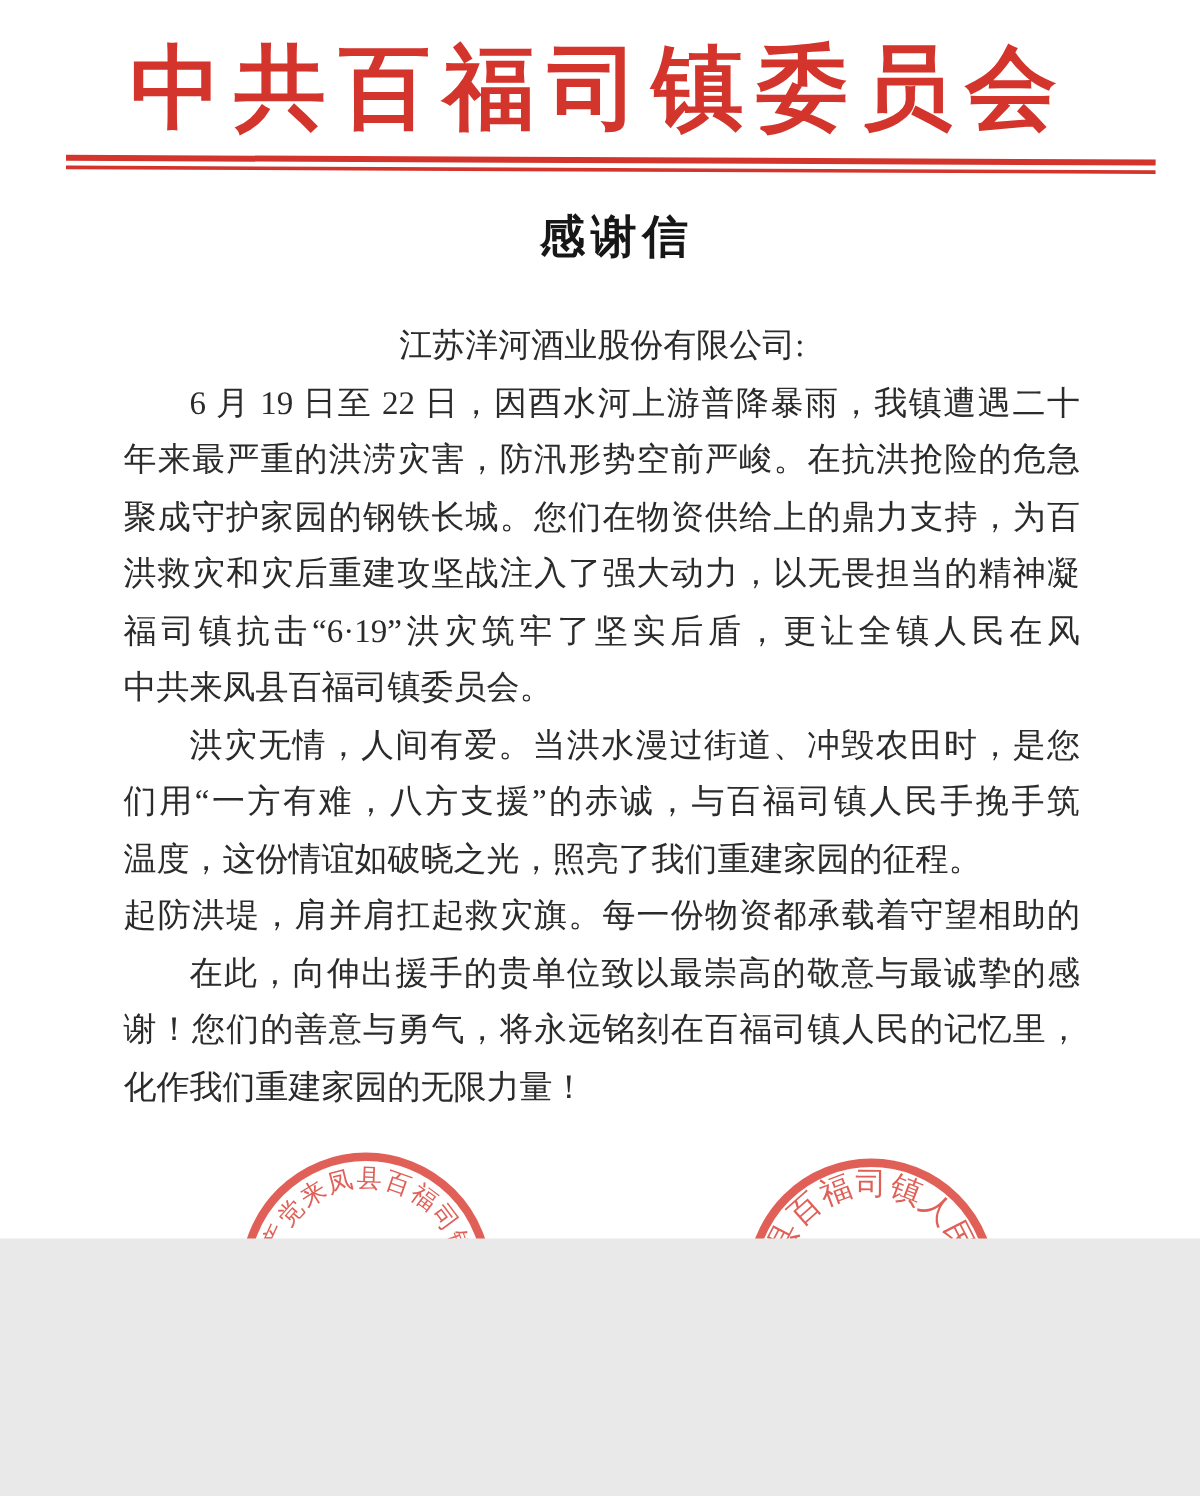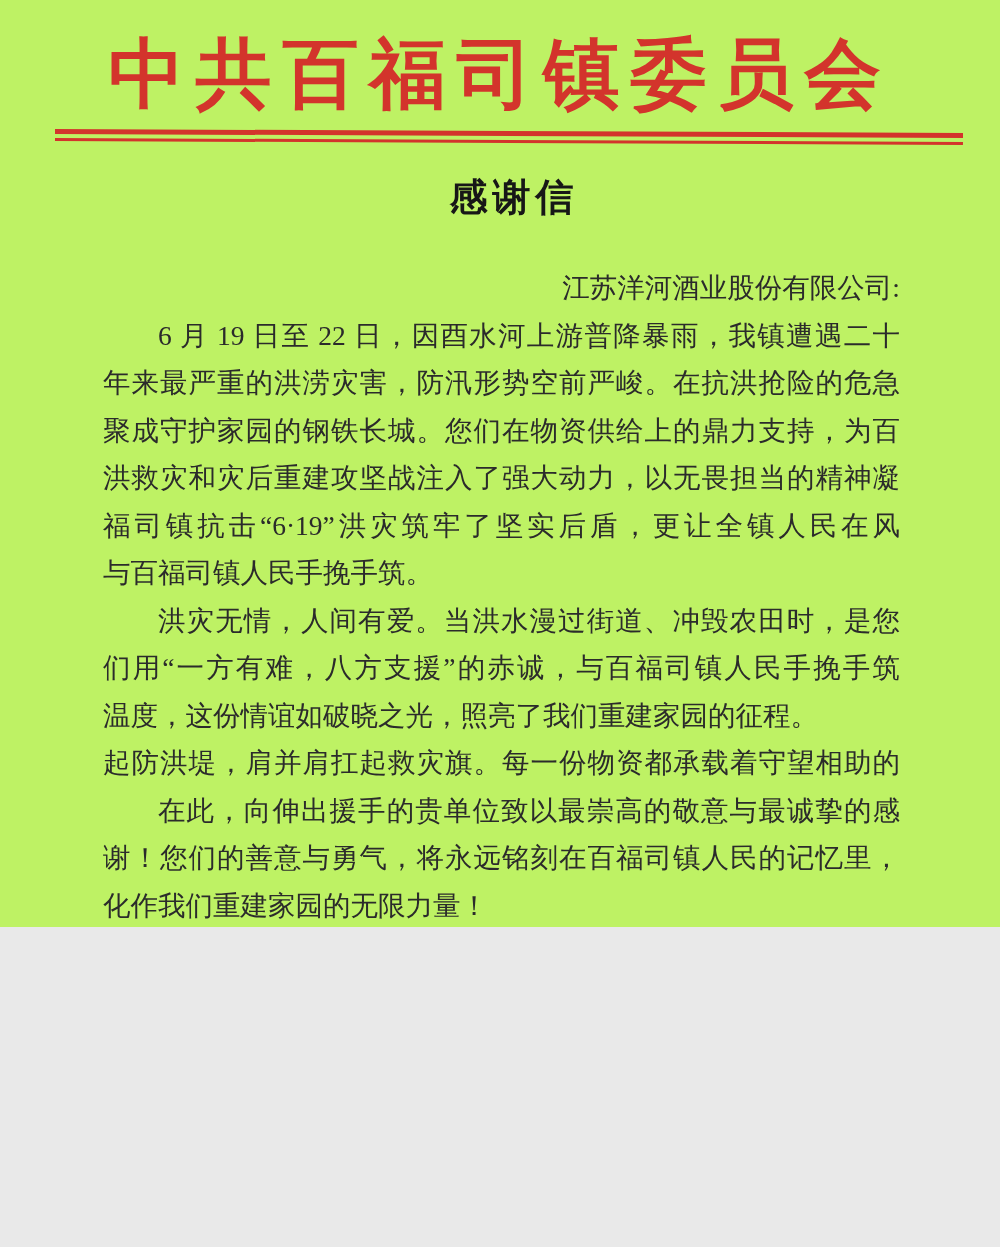--- a/index.html
+++ b/index.html
@@ -2,22 +2,22 @@
 <html><head>
 <meta charset="utf-8">
 <style>
   html,body{margin:0;padding:0;}
   body{
     width:1000px;height:1247px;
     background:#e9e9e9;
     font-family:"Liberation Serif","DejaVu Serif",serif;
   }
   .page{
-    position:relative;width:1000px;height:927px;
-    background:#bef264;overflow:hidden;
+    position:relative;width:1000px;height:1032px;
+    background:#ffffff;overflow:hidden;
   }
   
   .letterhead{
     position:absolute;top:28px;left:0;width:1000px;
     text-align:center;
     font-size:76px;line-height:92px;font-weight:700;
     letter-spacing:11px;
     color:#d3342c;
     font-family:"Liberation Serif","DejaVu Serif",serif;
     white-space:nowrap;
@@ -37,21 +37,21 @@
     transform:translateX(14px);
     white-space:nowrap;
   }
   
   .body-text{
     position:absolute;left:103px;top:264px;width:797px;
     font-size:27.5px;line-height:47.5px;
     color:#2b2b2b;
     font-family:"Liberation Serif","DejaVu Serif",serif;
   }
-  .salutation{text-align:right;}
+  .salutation{text-align:center;}
   .line{
     text-align:justify;
     text-align-last:justify;
   }
   .line.end{text-align-last:left;}
   .line.indent{padding-left:55px;}
   
   .sig{
     position:absolute;
     font-size:26.5px;color:#222;
@@ -92,21 +92,21 @@
 
   <div class="doc-title">感谢信</div>
 
   <div class="body-text">
     <div class="salutation">江苏洋河酒业股份有限公司:</div>
     <div class="line indent">6 月 19 日至 22 日，因酉水河上游普降暴雨，我镇遭遇二十</div>
     <div class="line">年来最严重的洪涝灾害，防汛形势空前严峻。在抗洪抢险的危急</div>
     <div class="line">聚成守护家园的钢铁长城。您们在物资供给上的鼎力支持，为百</div>
     <div class="line">洪救灾和灾后重建攻坚战注入了强大动力，以无畏担当的精神凝</div>
     <div class="line">福司镇抗击“6·19”洪灾筑牢了坚实后盾，更让全镇人民在风</div>
-    <div class="line end">与百福司镇人民手挽手筑。</div>
+    <div class="line end">中共来凤县百福司镇委员会。</div>
     <div class="line indent">洪灾无情，人间有爱。当洪水漫过街道、冲毁农田时，是您</div>
     <div class="line">们用“一方有难，八方支援”的赤诚，与百福司镇人民手挽手筑</div>
     <div class="line end">温度，这份情谊如破晓之光，照亮了我们重建家园的征程。</div>
     <div class="line">起防洪堤，肩并肩扛起救灾旗。每一份物资都承载着守望相助的</div>
     <div class="line indent">在此，向伸出援手的贵单位致以最崇高的敬意与最诚挚的感</div>
     <div class="line">谢！您们的善意与勇气，将永远铭刻在百福司镇人民的记忆里，</div>
     <div class="line end">化作我们重建家园的无限力量！</div>
   </div>
 
   <div class="sig sig-party">与百福司镇人民手挽手筑</div>

